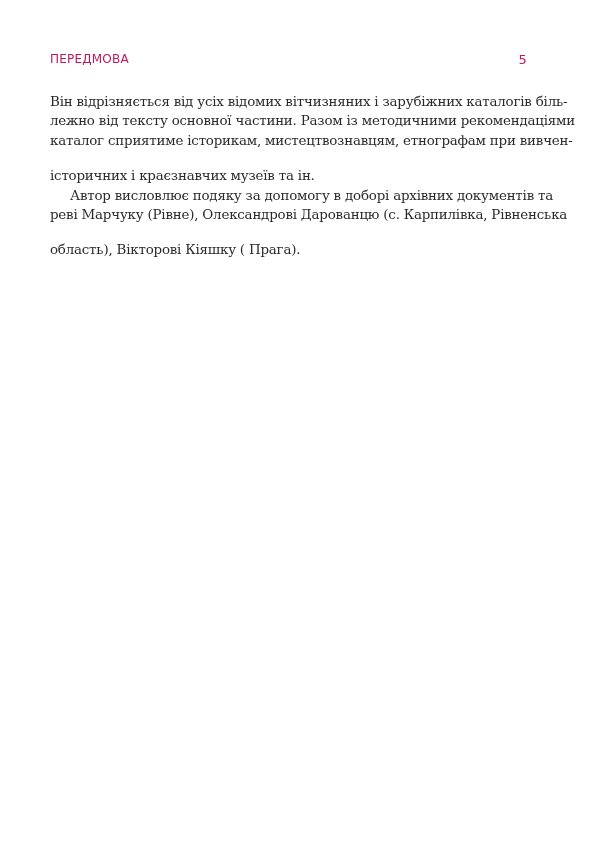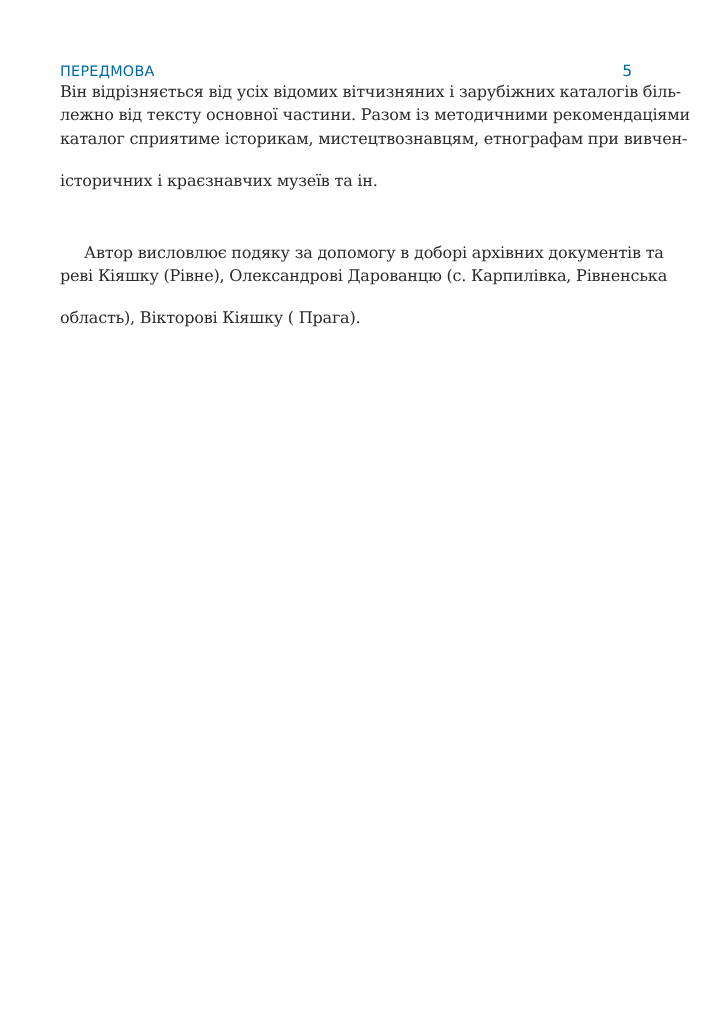--- a/index.html
+++ b/index.html
@@ -22,36 +22,36 @@
     }
     .running-head {
       position: absolute;
       top: 52px;
       left: 0;
       width: 477px;
       height: 16px;
       font-family: "DejaVu Sans", sans-serif;
       font-size: 12px;
       letter-spacing: 0.2px;
-      color: #0369a1;
+      color: #be185d;
     }
     .running-head .title {
       position: absolute;
       left: 0;
       top: 0;
     }
     .running-head .folio {
       position: absolute;
       right: 0;
       top: 0;
       font-size: 13px;
     }
     .body-text {
       position: absolute;
-      top: 68px;
+      top: 92px;
       left: 0;
       width: 477px;
       font-family: "DejaVu Serif", serif;
       font-size: 13.4px;
       line-height: 19.4px;
       color: #2a2a2a;
       letter-spacing: -0.2px;
     }
     .body-text p {
       margin: 0;
@@ -62,38 +62,37 @@
       text-align: justify;
       text-align-last: justify;
       height: 19.4px;
     }
     .line.last {
       text-align-last: left;
       margin-top: 16px;
     }
     .line.indent {
       padding-left: 20px;
-      margin-top: 40px;
     }
   </style>
 </head>
 <body>
 
 <div class="page">
   <div class="running-head">
     <span class="title">ПЕРЕДМОВА</span>
     <span class="folio">5</span>
   </div>
 
   <div class="body-text">
     <p>
       <span class="line">Він відрізняється від усіх відомих вітчизняних і зарубіжних каталогів біль-</span>
       <span class="line">лежно від тексту основної частини. Разом із методичними рекомендаціями</span>
       <span class="line">каталог сприятиме історикам, мистецтвознавцям, етнографам при вивчен-</span>
       <span class="line last">історичних і краєзнавчих музеїв та ін.</span>
     </p>
     <p>
       <span class="line indent">Автор висловлює подяку за допомогу в доборі архівних документів та</span>
-      <span class="line">реві Кіяшку (Рівне), Олександрові Дарованцю (с. Карпилівка, Рівненська</span>
+      <span class="line">реві Марчуку (Рівне), Олександрові Дарованцю (с. Карпилівка, Рівненська</span>
       <span class="line last">область), Вікторові Кіяшку ( Прага).</span>
     </p>
   </div>
 </div>
 
 </body></html>

